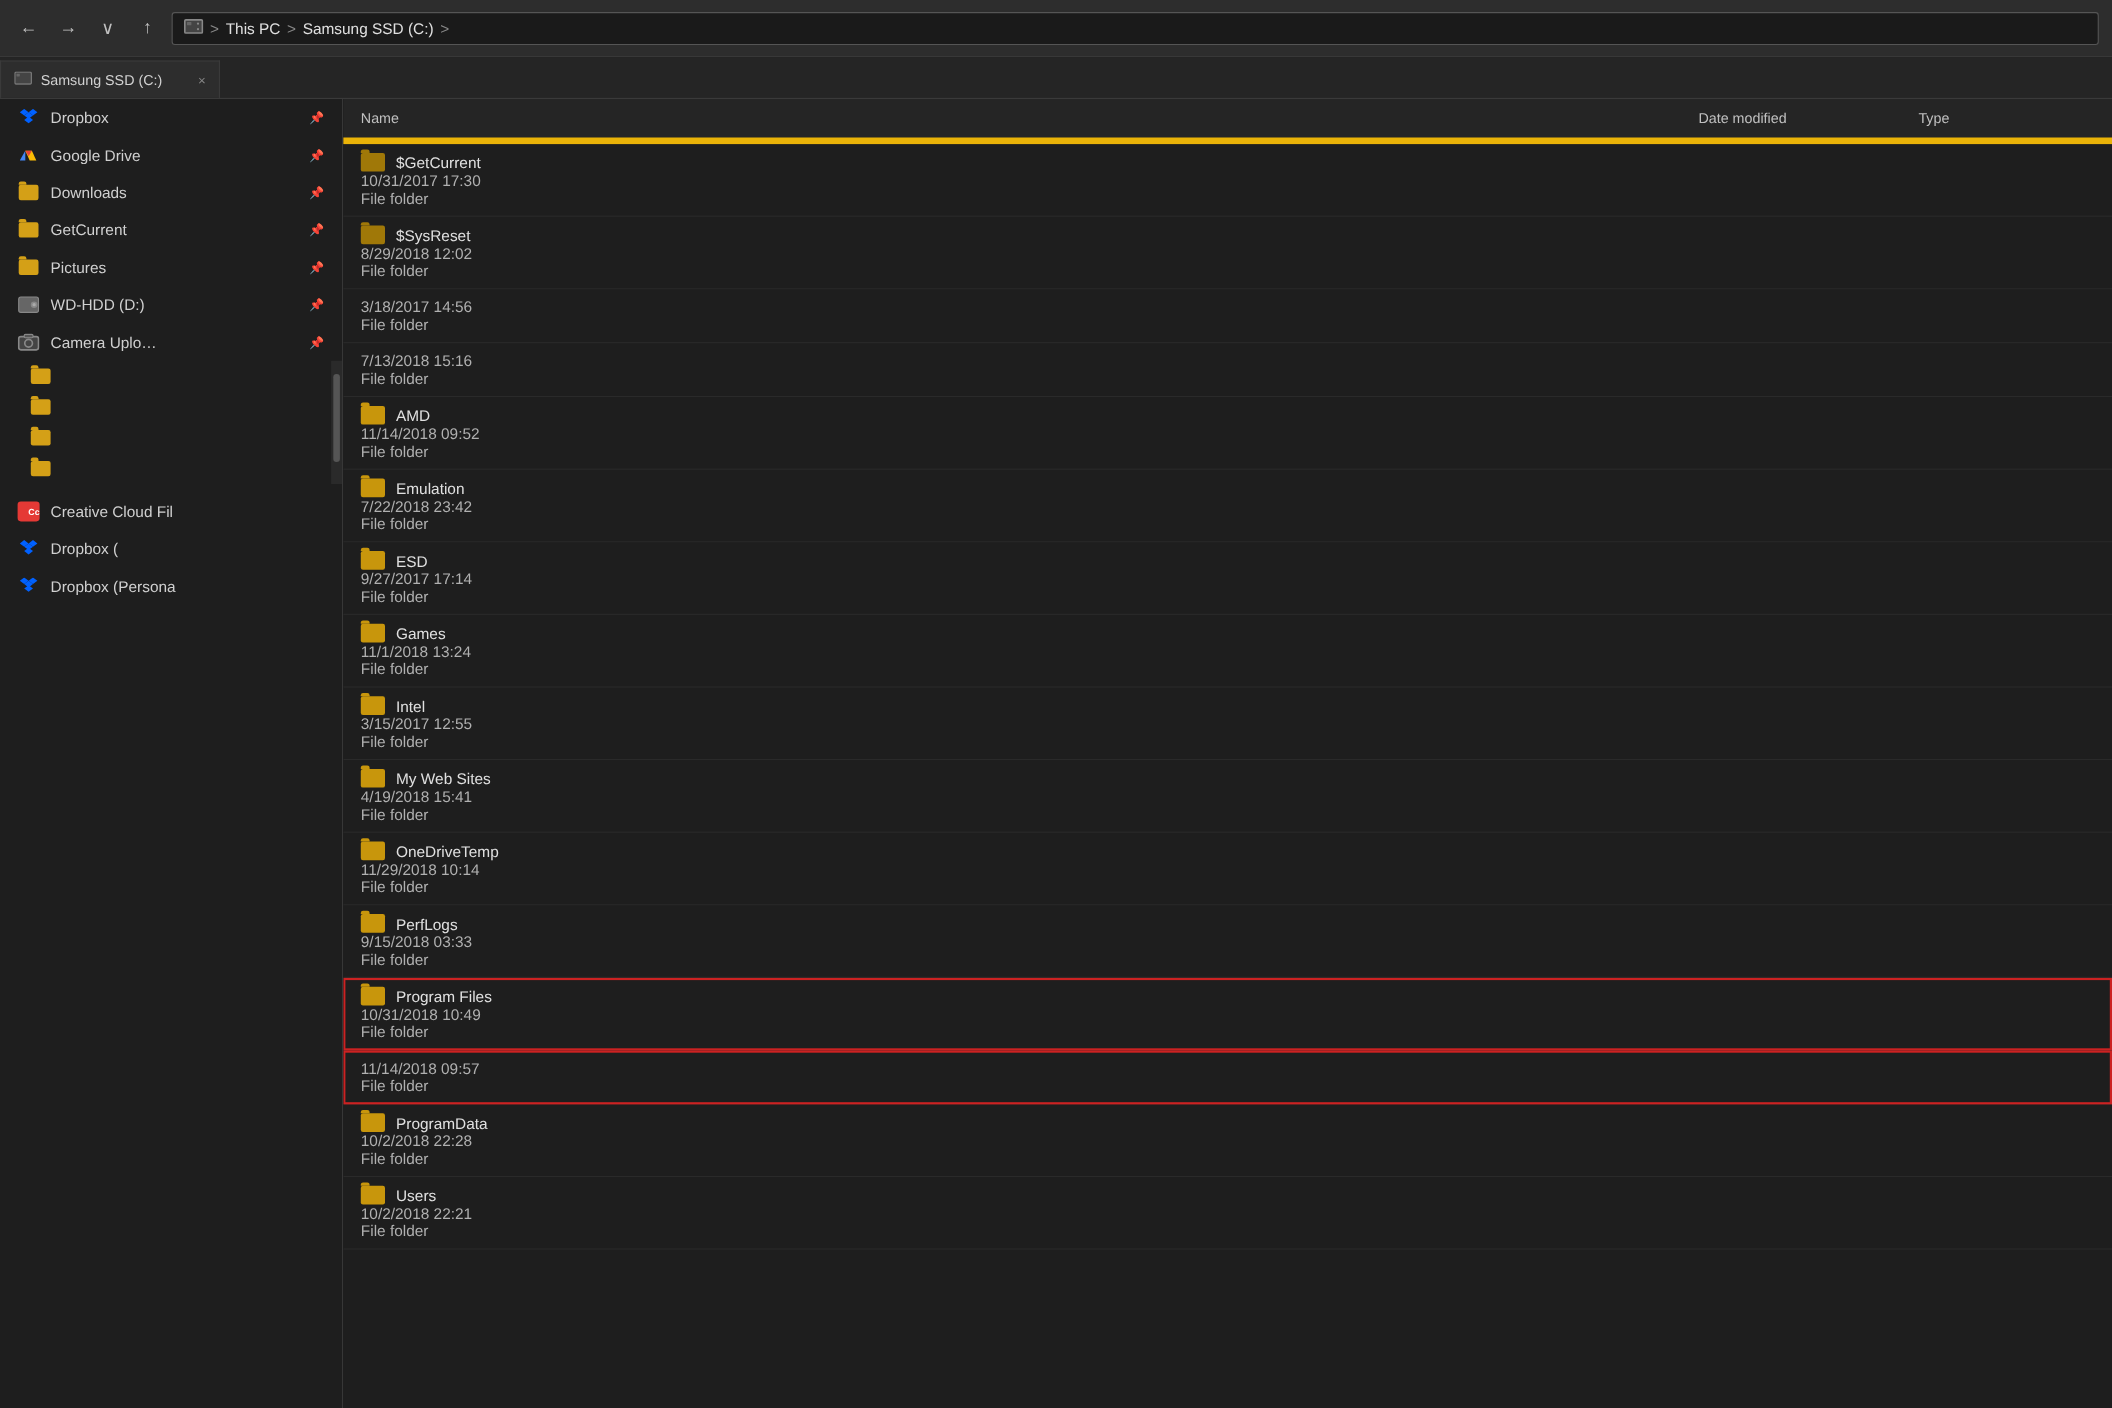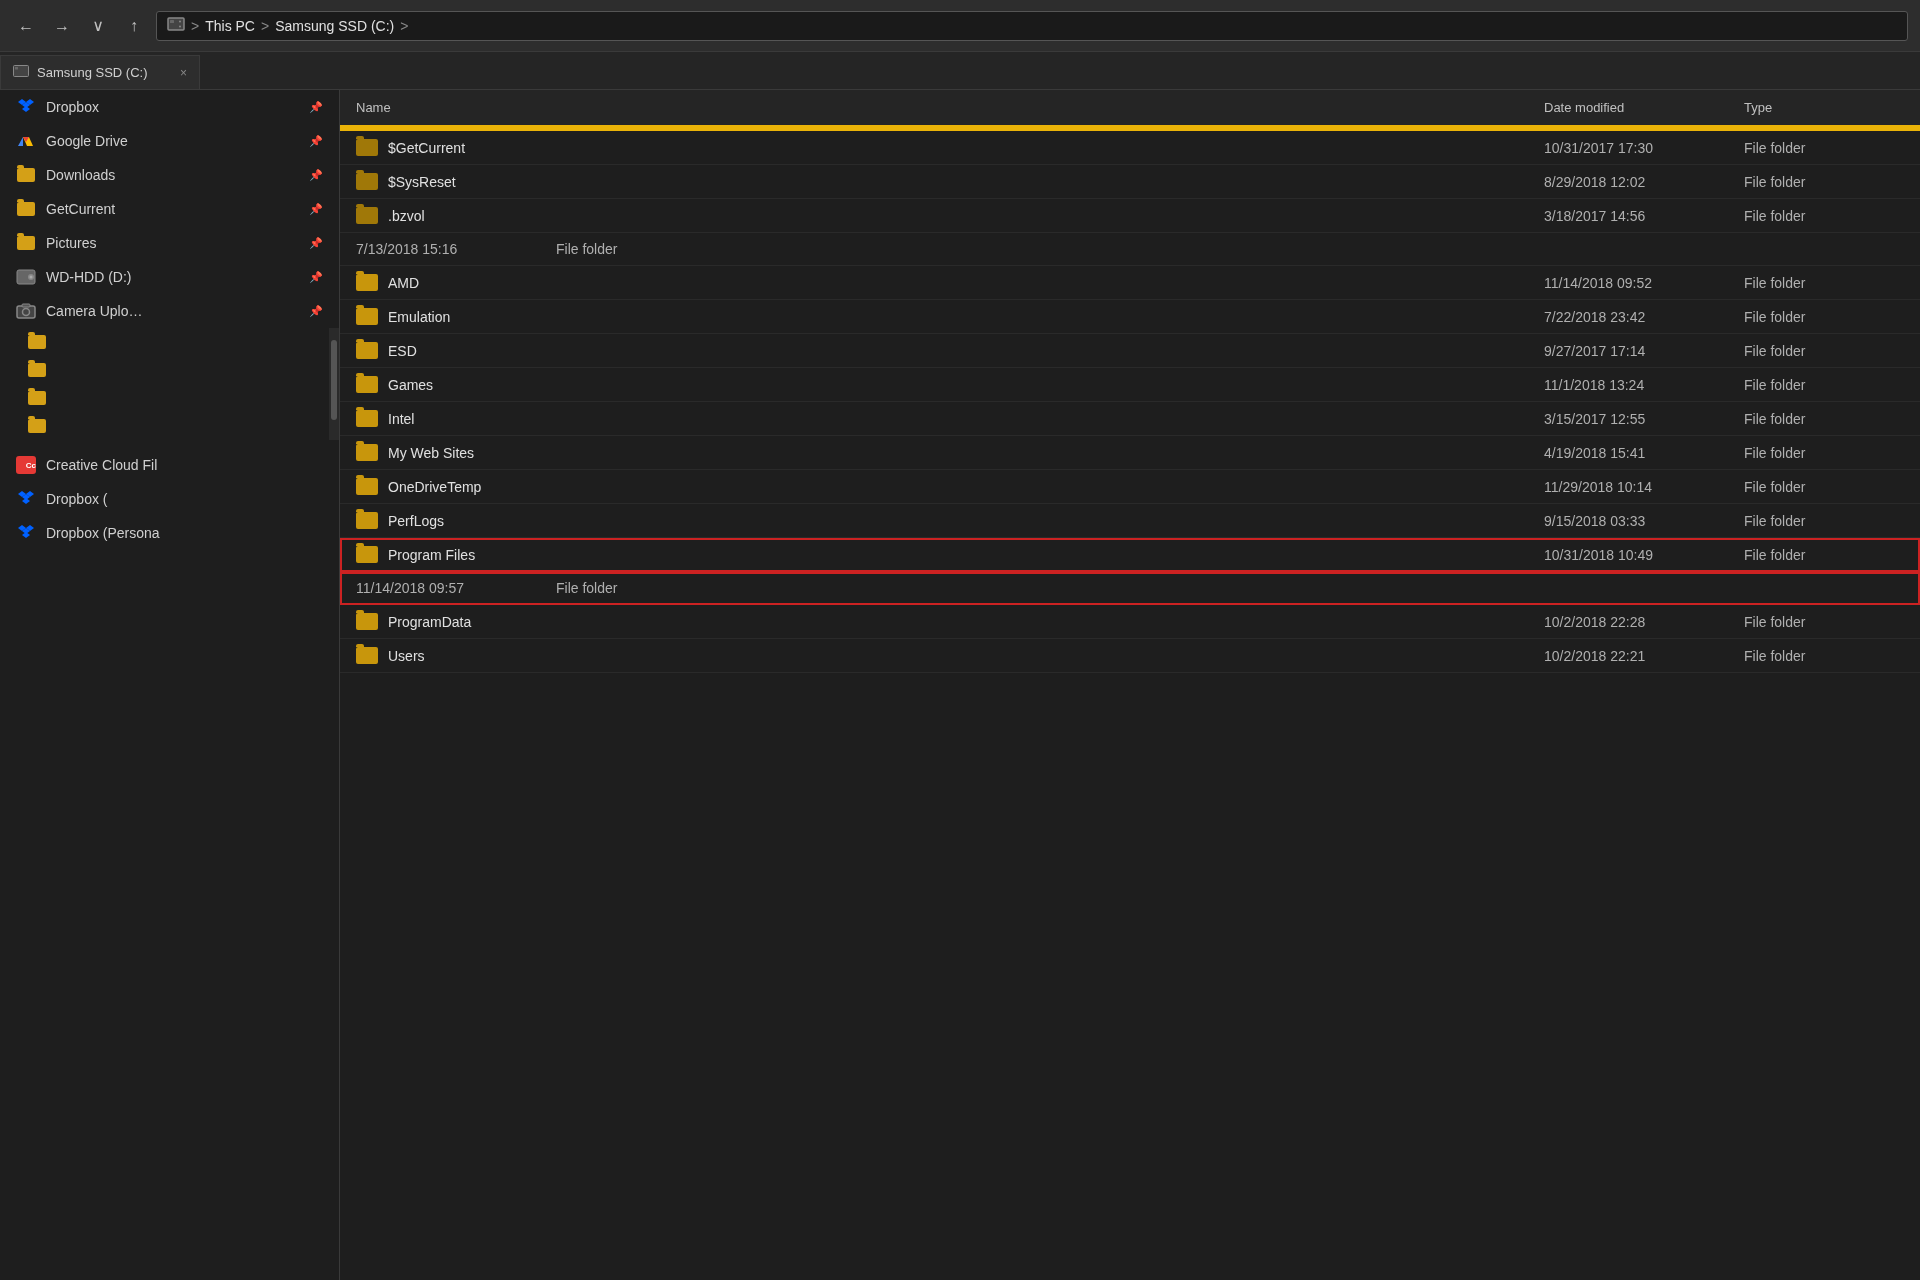--- a/index.html
+++ b/index.html
@@ -76,21 +76,21 @@
     }
 
     
     .main-layout {
       display: flex;
       height: calc(1280px - 90px);
     }
 
     
     .sidebar {
-      width: 340px;
+      width: 312px;
       background: #1e1e1e;
       border-right: 1px solid #3a3a3a;
       overflow-y: auto;
       flex-shrink: 0;
     }
     .sidebar-item {
       display: flex;
       align-items: center;
       padding: 7px 16px;
       gap: 10px;
@@ -171,25 +171,26 @@
     .col-date { width: 200px; margin-left: 18px; }
     .col-type { width: 160px; }
 
     
     .file-list {
       flex: 1;
       overflow-y: auto;
     }
     .file-row {
       display: flex;
-      align-items: center;
+      align-items: flex-start;
       padding: 8px 16px;
       border-bottom: 1px solid #2a2a2a;
       cursor: pointer;
       font-size: 14px;
+      flex-direction: column;
     }
     .file-row.highlighted {
       outline: 2px solid #cc2222;
       outline-offset: -2px;
     }
     .file-name {
       flex: 1;
       display: flex;
       align-items: center;
       gap: 10px;
@@ -429,24 +430,20 @@
   </div>
         <div class="file-row">
     <div class="file-name">
       <div class="file-folder dark"></div>
       <span>$SysReset</span>
     </div>
     <div class="file-date">8/29/2018 12:02</div>
     <div class="file-type">File folder</div>
   </div>
         <div class="file-row">
-    <div class="file-name">
-      <div class="file-folder dark"></div>
-      <span>.bzvol</span>
-    </div>
     <div class="file-date">3/18/2017 14:56</div>
     <div class="file-type">File folder</div>
   </div>
         <div class="file-row">
     <div class="file-date">7/13/2018 15:16</div>
     <div class="file-type">File folder</div>
   </div>
         <div class="file-row">
     <div class="file-name">
       <div class="file-folder"></div>

